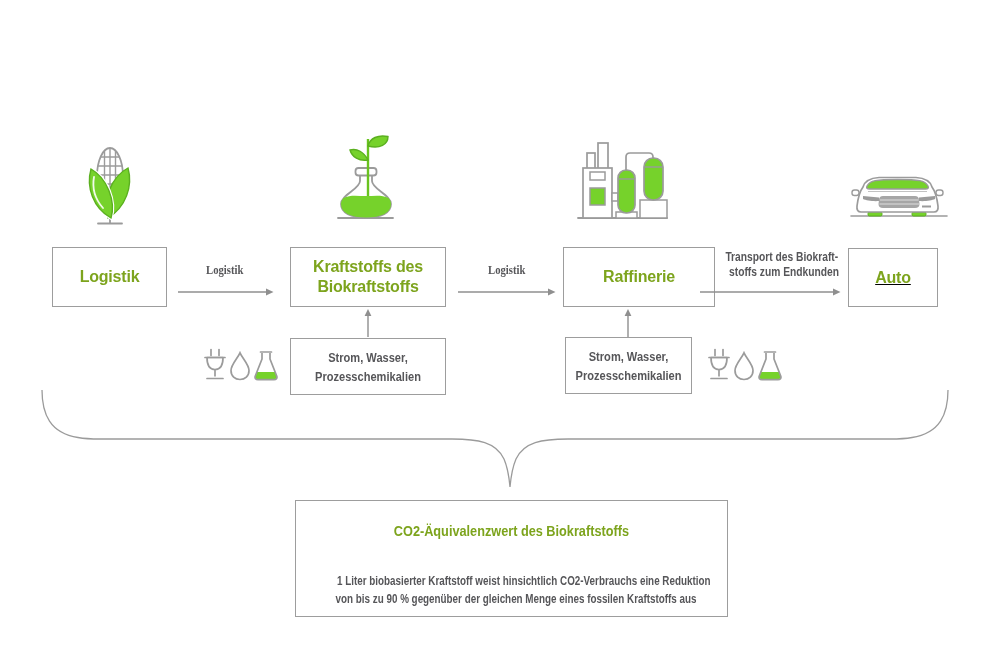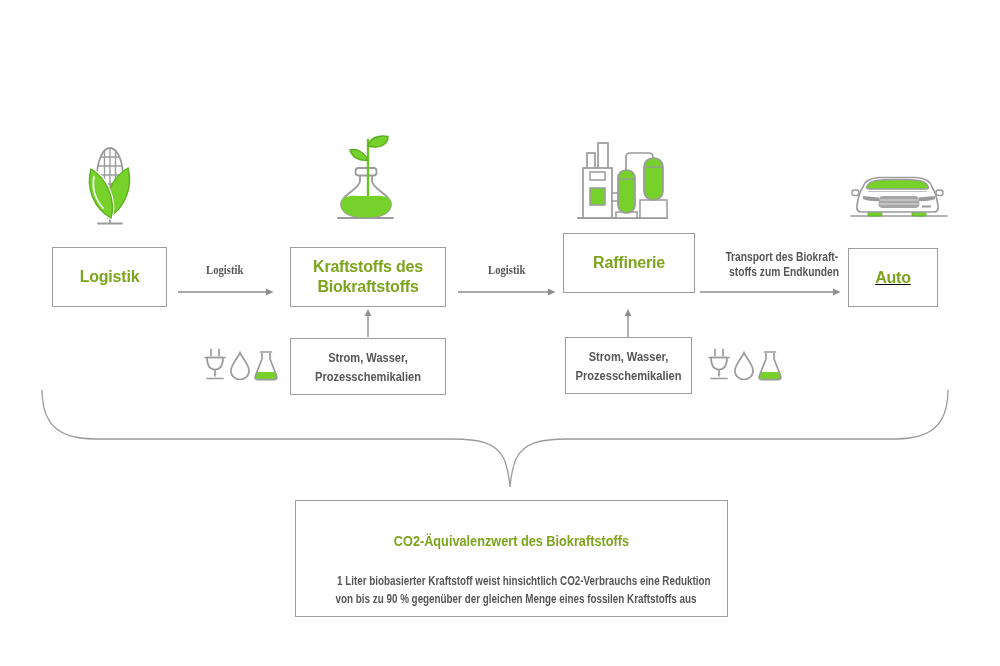--- a/index.html
+++ b/index.html
@@ -35,22 +35,22 @@
   }
   .transport-label {
     position: absolute; text-align: center; color: #565659;
     font-size: 12.5px; line-height: 14.5px;
   }
   .input-box-text { color: #565659; font-size: 13.5px; line-height: 19px; }
   .summary-box {
     position: absolute; background: #fff; border: 1.5px solid #9d9d9d;
     text-align: center;
   }
-  .summary-title { color: #7da41d; font-size: 15.5px; margin-top: 31px; }
-  .summary-body { margin-top: 23px; color: #565659; font-size: 12px; line-height: 17.5px; }
+  .summary-title { color: #7da41d; font-size: 15.5px; margin-top: 21px; }
+  .summary-body { margin-top: 33px; color: #565659; font-size: 12px; line-height: 17.5px; }
   svg { display: block; }
   .overlay { position: absolute; left: 0; top: 0; pointer-events: none; }
 </style>
 </head>
 <body>
 
 <div class="canvas">
 
   <svg class="abs" style="left:84px; top:144px;" width="50" height="82" viewBox="0 0 50 82">
     <defs>
@@ -122,21 +122,21 @@
   </svg>
 
   <div class="box" style="left:52px; top:247px; width:115px; height:60px;">
     <span class="stage-label">Logistik</span>
   </div>
 
   <div class="box" style="left:290px; top:247px; width:156px; height:60px;">
     <span class="stage-label">Kraftstoffs des Biokraftstoffs</span>
   </div>
 
-  <div class="box" style="left:563px; top:233px; width:132px; height:60px;">
+  <div class="box" style="left:563px; top:247px; width:152px; height:60px;">
     <span class="stage-label">Raffinerie</span>
   </div>
 
   <div class="box" style="left:848px; top:248px; width:90px; height:59px;text-decoration:underline;">
     <span class="stage-label">Auto</span>
   </div>
 
   <div class="conn-label" style="left:178px; top:262px; width:94px;">
     <span class="sq">Logistik</span>
   </div>

